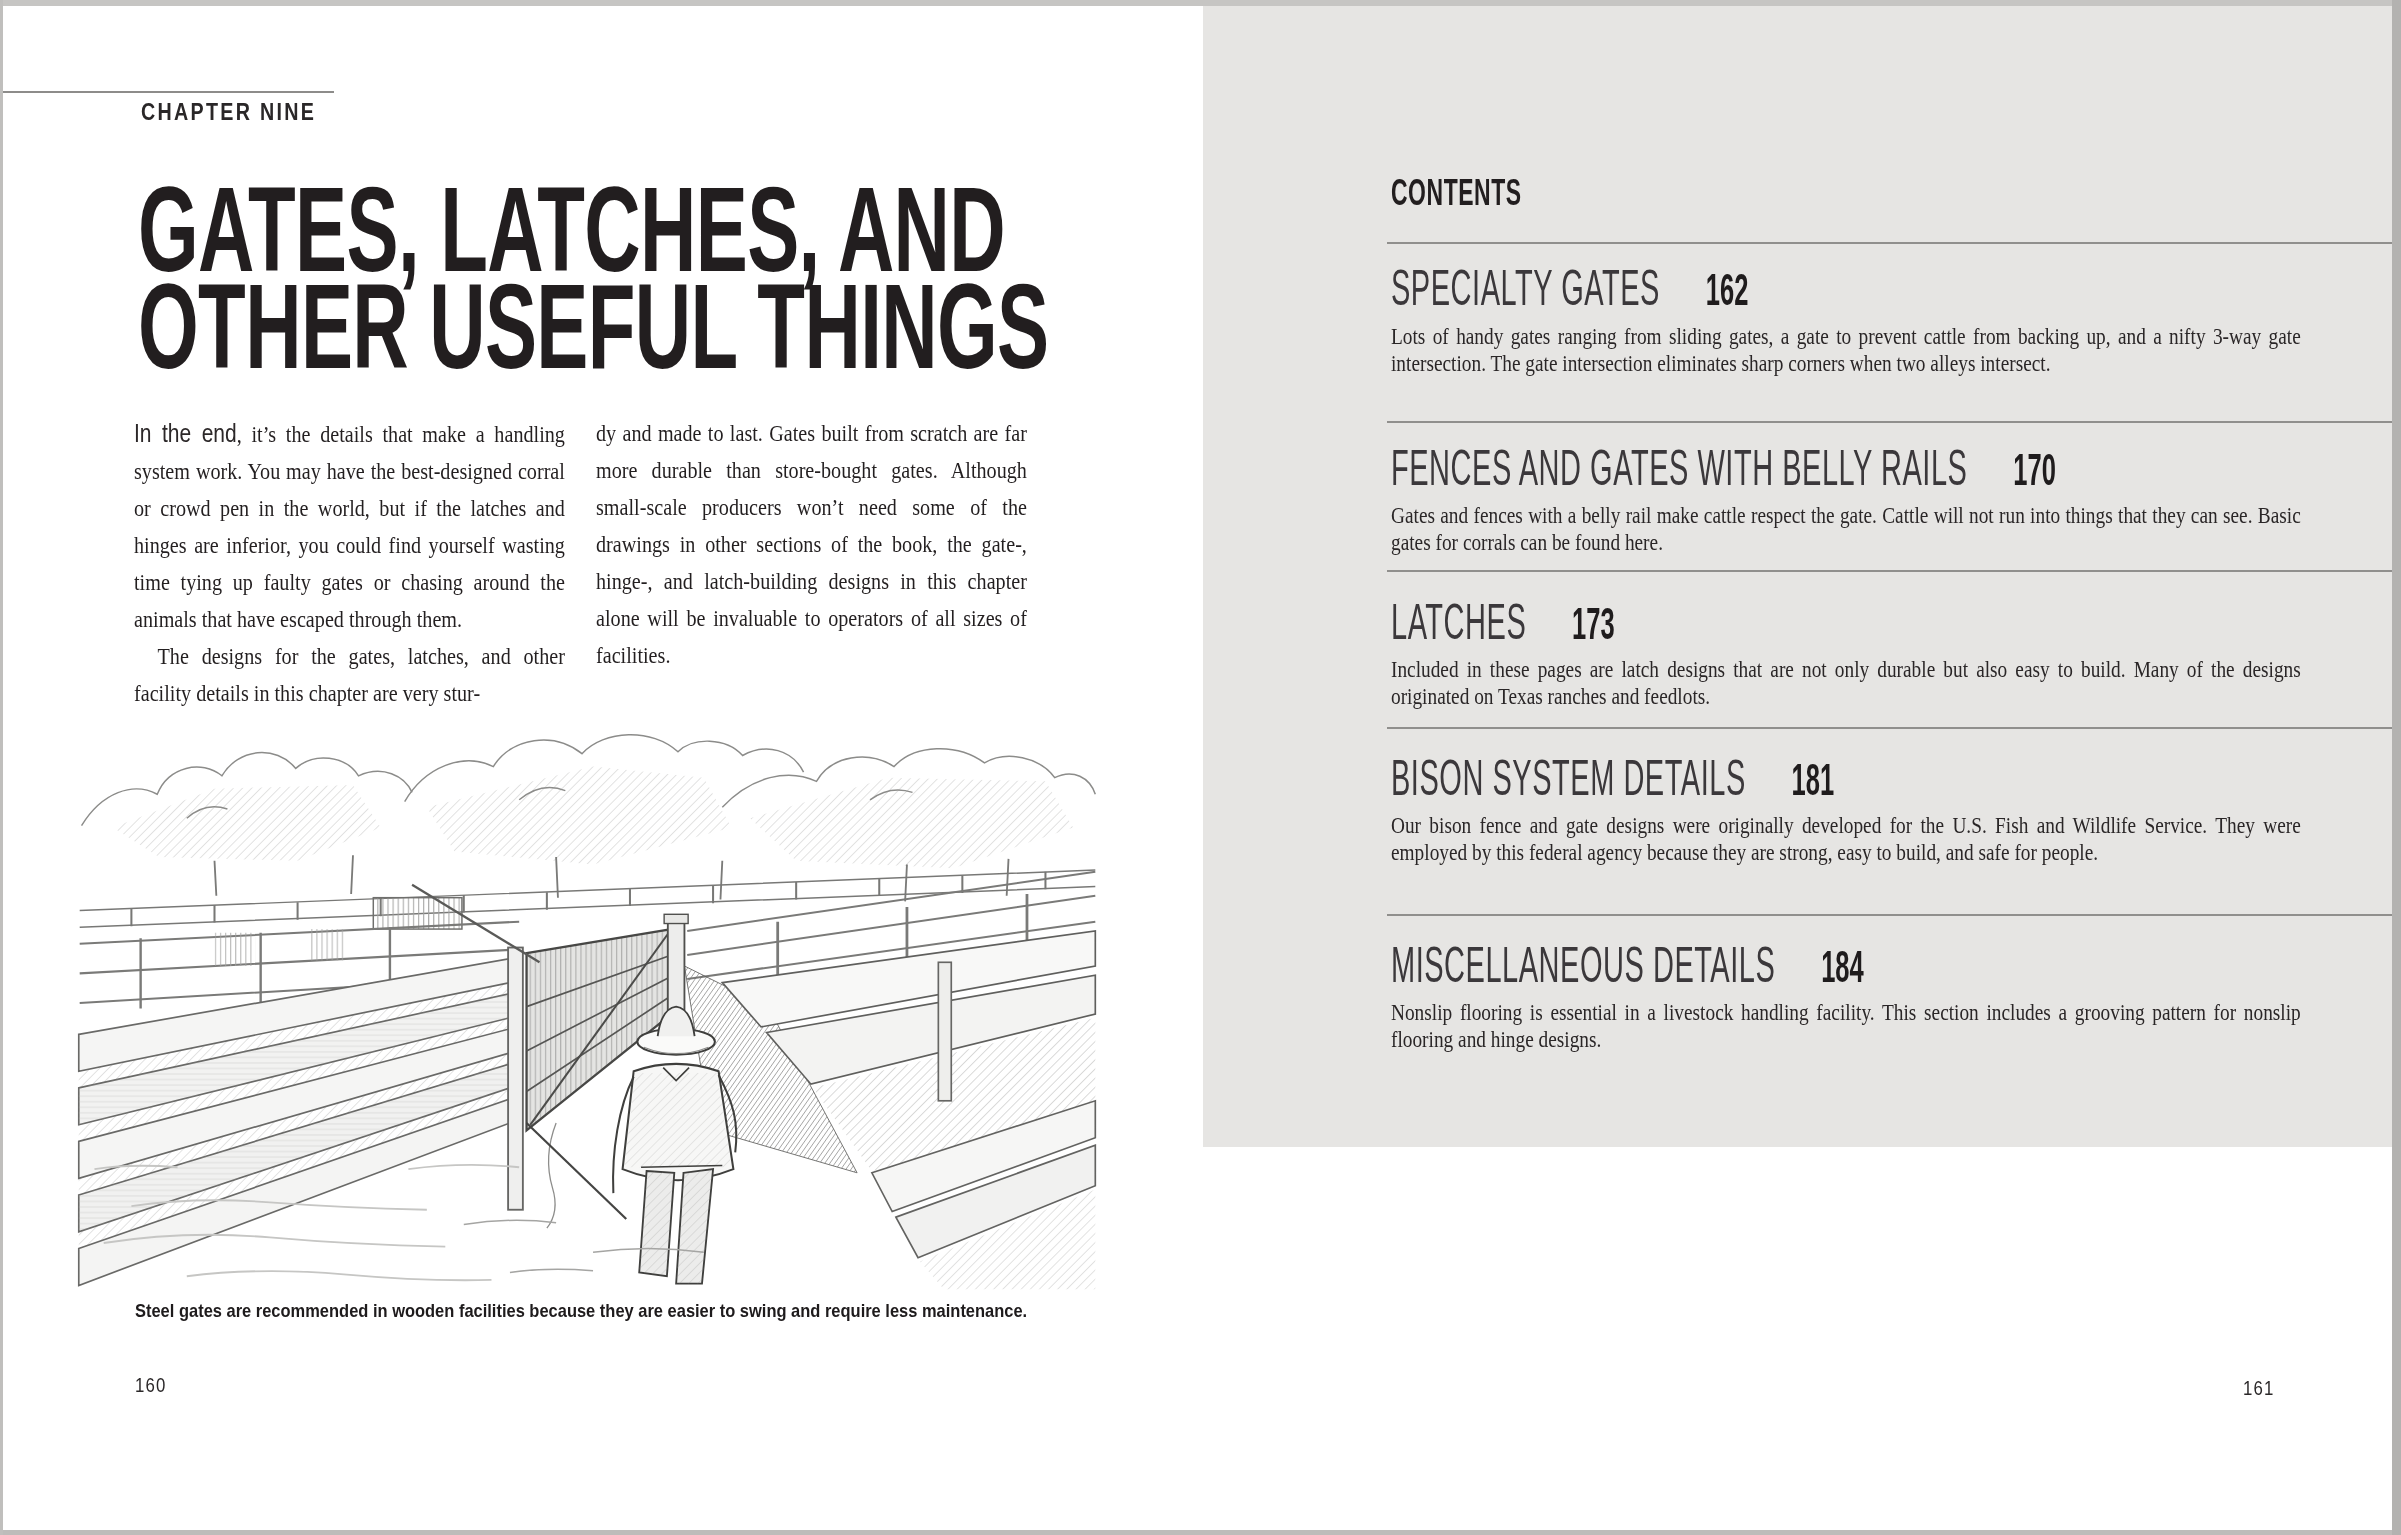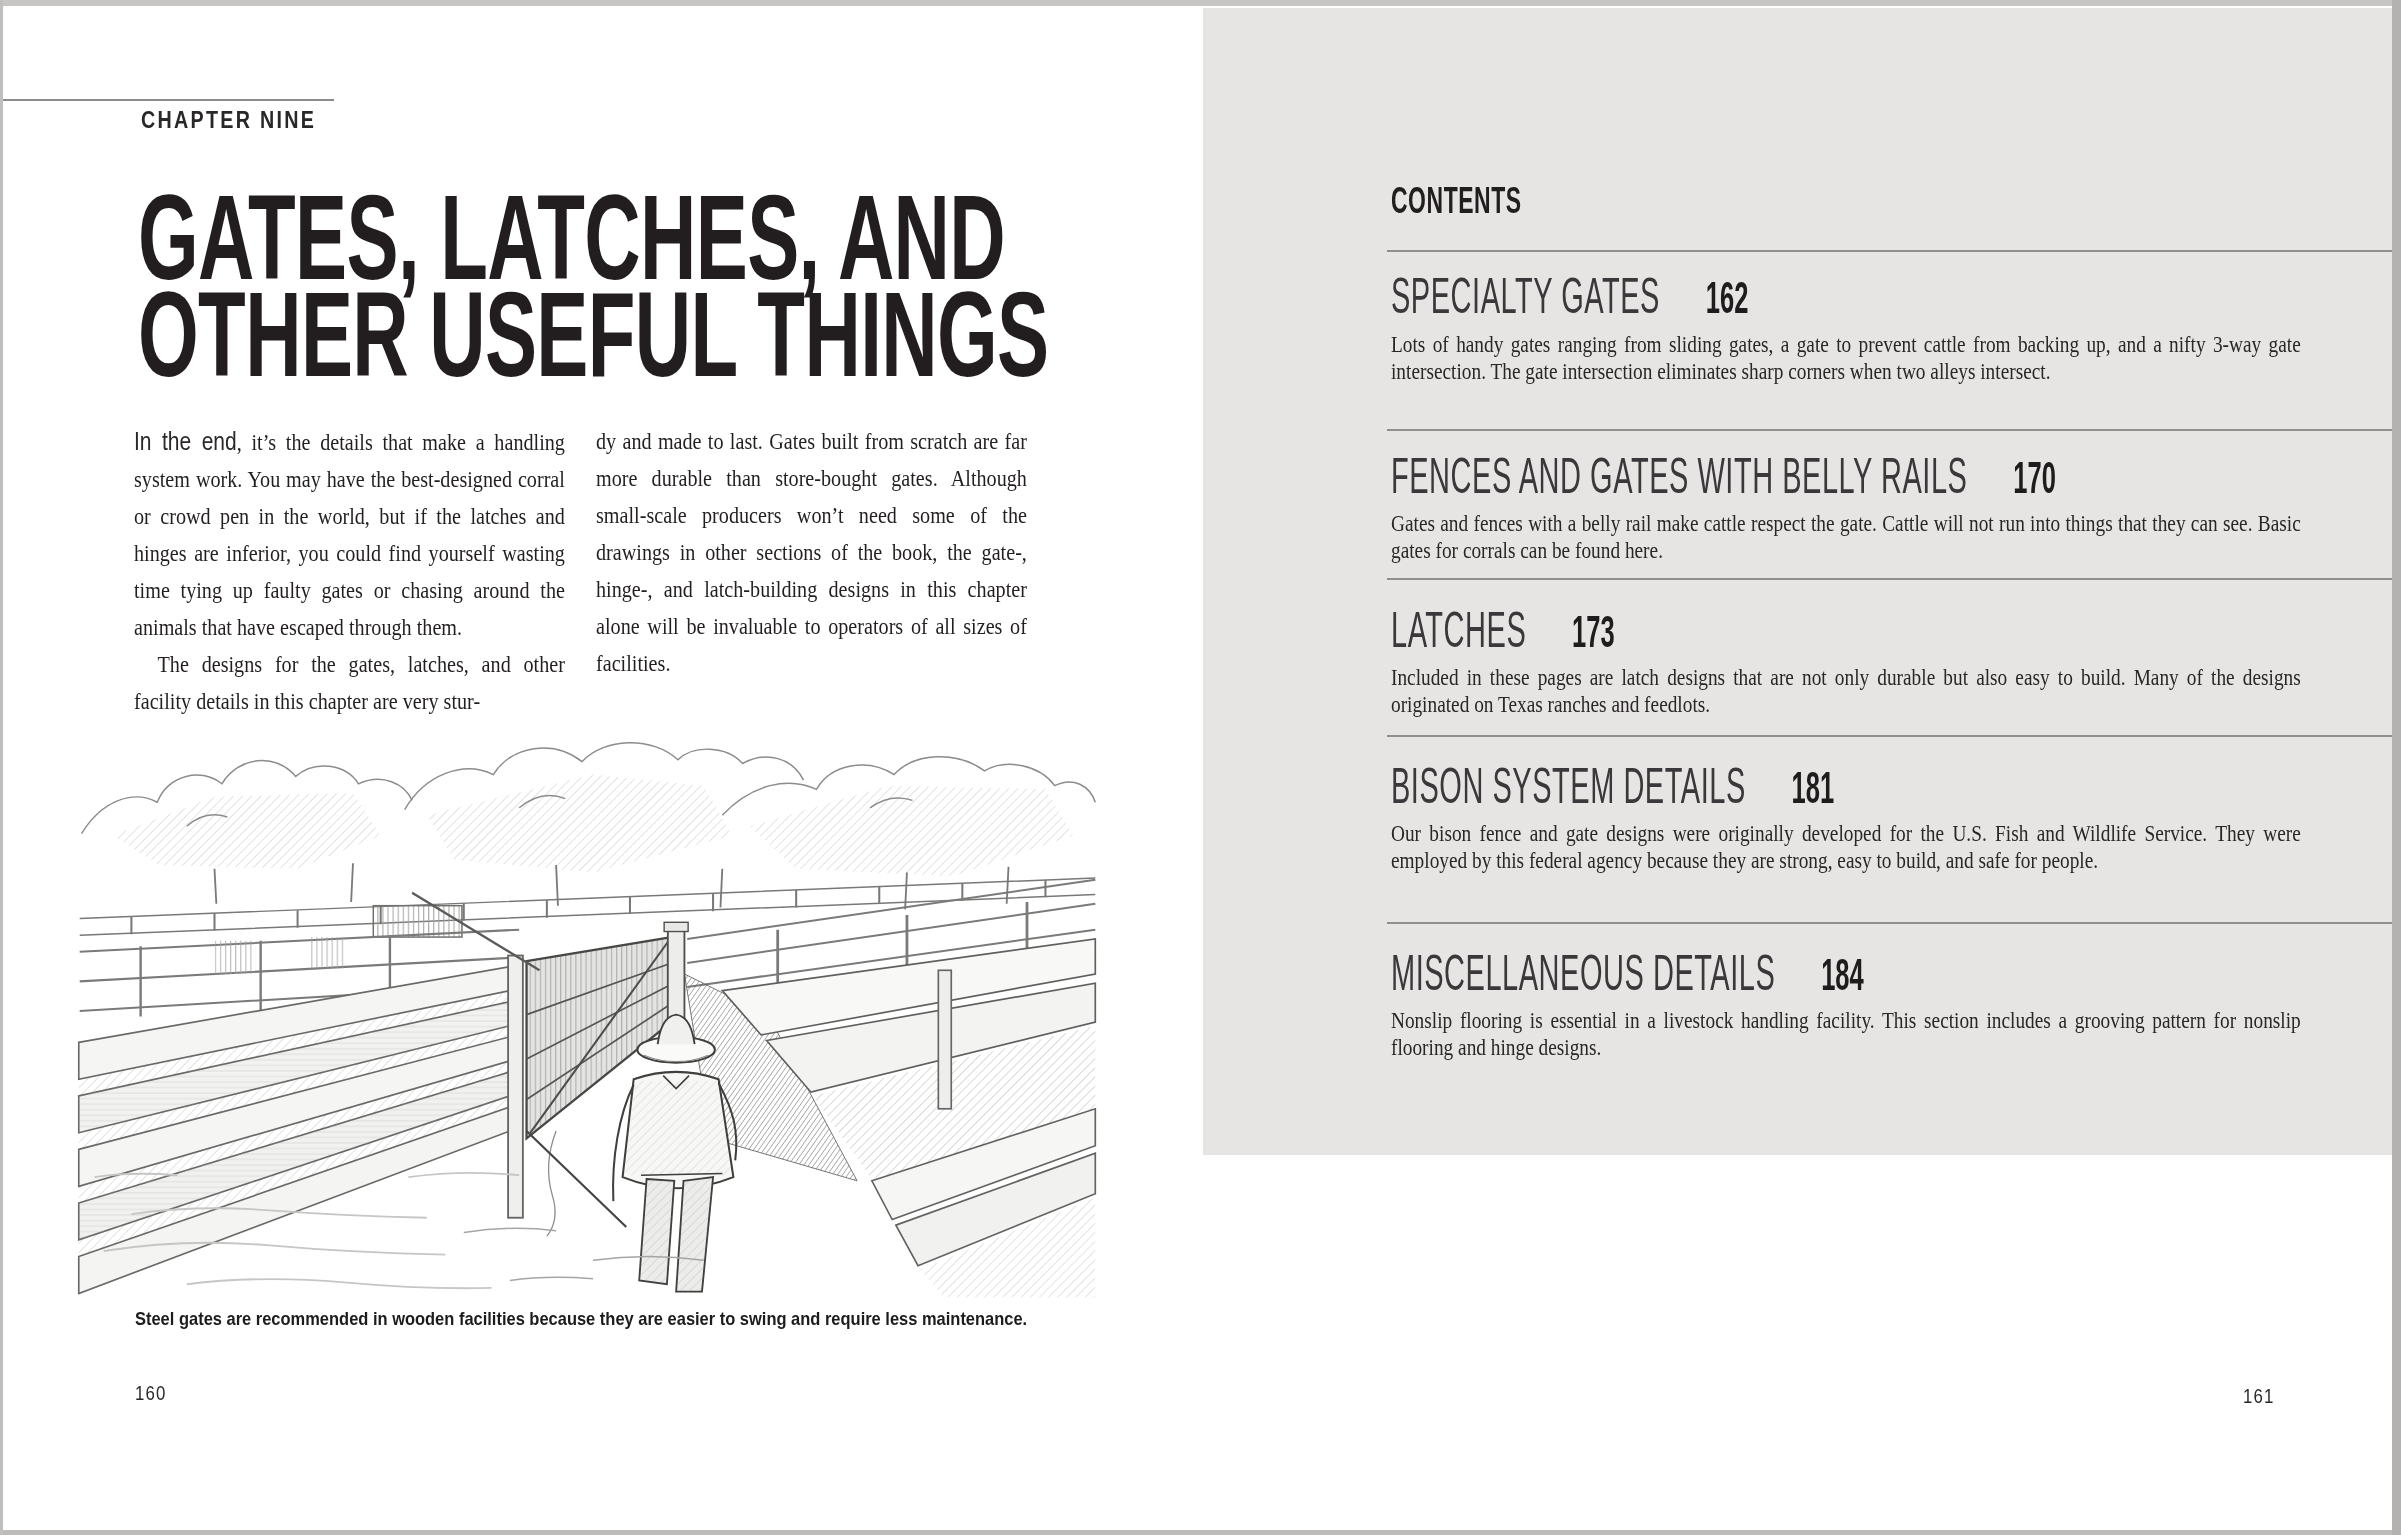--- a/index.html
+++ b/index.html
@@ -5,21 +5,21 @@
   html,body{margin:0;padding:0;}
   body{width:2401px;height:1536px;background:#ffffff;font-family:"Liberation Sans",sans-serif;overflow:hidden;}
   .frame{position:relative;width:2401px;height:1536px;background:#ffffff;}
   
   .edge{position:absolute;z-index:9;}
   .edge-top{left:0;top:0;width:2401px;height:5.5px;background:#c6c5c3;}
   .edge-bottom{left:0;top:1530px;width:2401px;height:5.5px;background:#bdbcba;}
   .edge-left{left:0;top:0;width:2.8px;height:1536px;background:#c0bfbd;}
   .edge-right{left:2392px;top:0;width:9.2px;height:1536px;background:#b3b2b0;}
 
-  .page{position:absolute;top:0;height:1147px;margin-top:8px;}
+  .page{position:absolute;top:0;height:1147px;}
   .page-left{left:0;width:1203px;background:#ffffff;}
   .page-right{left:1203px;width:1191px;background:#e6e5e3;}
 
   
   .chapter-rule{position:absolute;left:0;top:91px;width:334px;height:1.8px;background:#8d8c8a;}
   .chapter-label{position:absolute;left:141px;top:98px;font-weight:700;font-size:24px;letter-spacing:2.8px;
     color:#2a2728;transform:scaleX(.82);transform-origin:0 0;white-space:nowrap;}
   .chapter-title{position:absolute;left:138px;top:181px;margin:0;font-weight:700;font-size:120px;line-height:97px;
     letter-spacing:-0.9px;color:#221e1f;transform:scaleX(.65);transform-origin:0 0;white-space:nowrap;}
   .bodycol{position:absolute;top:415px;width:513px;transform:scaleX(.84);transform-origin:0 0;

